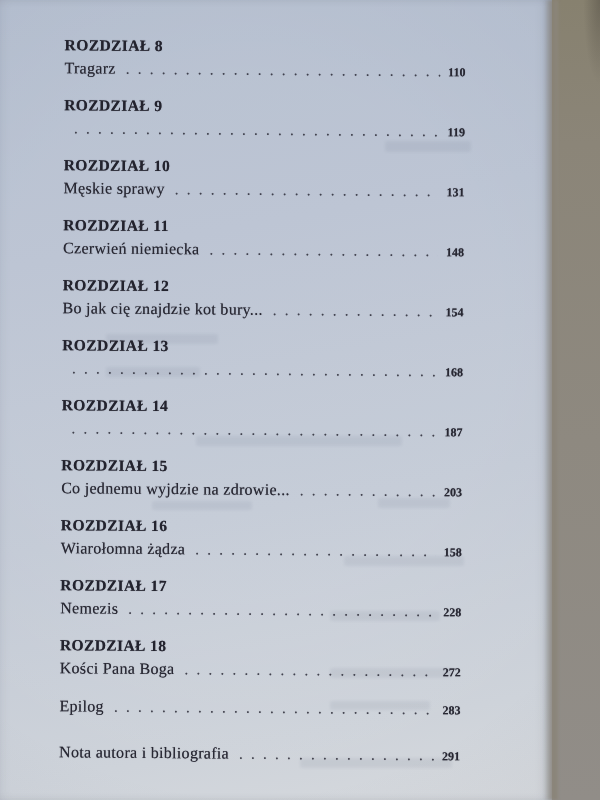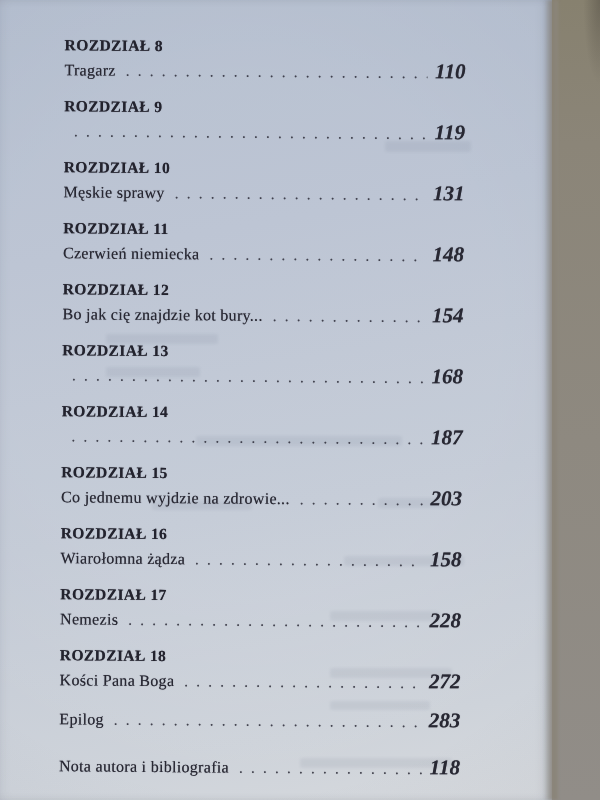--- a/index.html
+++ b/index.html
@@ -52,23 +52,22 @@
   }
   .entry .title{white-space:nowrap;letter-spacing:.3px;}
   .entry .dots{
     flex:1;overflow:hidden;white-space:nowrap;margin:0 8px 0 10px;
     color:#30303c;opacity:.88;font-size:15px;word-spacing:4.5px;
   }
   .entry .dots::after{
     content:". . . . . . . . . . . . . . . . . . . . . . . . . . . . . . . . . . . . . . . . . . . . . . . . . . . . . . . . . .";
   }
   .entry .pagenum{
-    font-weight:600;font-size:21px;white-space:nowrap;
+    font-weight:600;font-size:12px;white-space:nowrap;
     text-shadow:0 0 .7px rgba(40,40,52,.7);
-    font-style:italic;
   }
   .entry.solo{margin-bottom:0;}
   .entry.solo.epilog{margin-top:0;}
   .entry.solo.nota{margin-top:21px;}
   
   .ghost{
     position:absolute;border-radius:3px;background:#49536b;opacity:.08;
     filter:blur(1.6px);pointer-events:none;
   }
 </style>
@@ -195,17 +194,17 @@
       <span class="title">Epilog</span>
       <span class="dots"></span>
       <span class="pagenum">283</span>
     </div>
   </div>
 
   <div class="entry solo nota">
     <div class="line">
       <span class="title">Nota autora i bibliografia</span>
       <span class="dots"></span>
-      <span class="pagenum">118</span>
+      <span class="pagenum">291</span>
     </div>
   </div>
 
 </div>
 
 </body></html>

